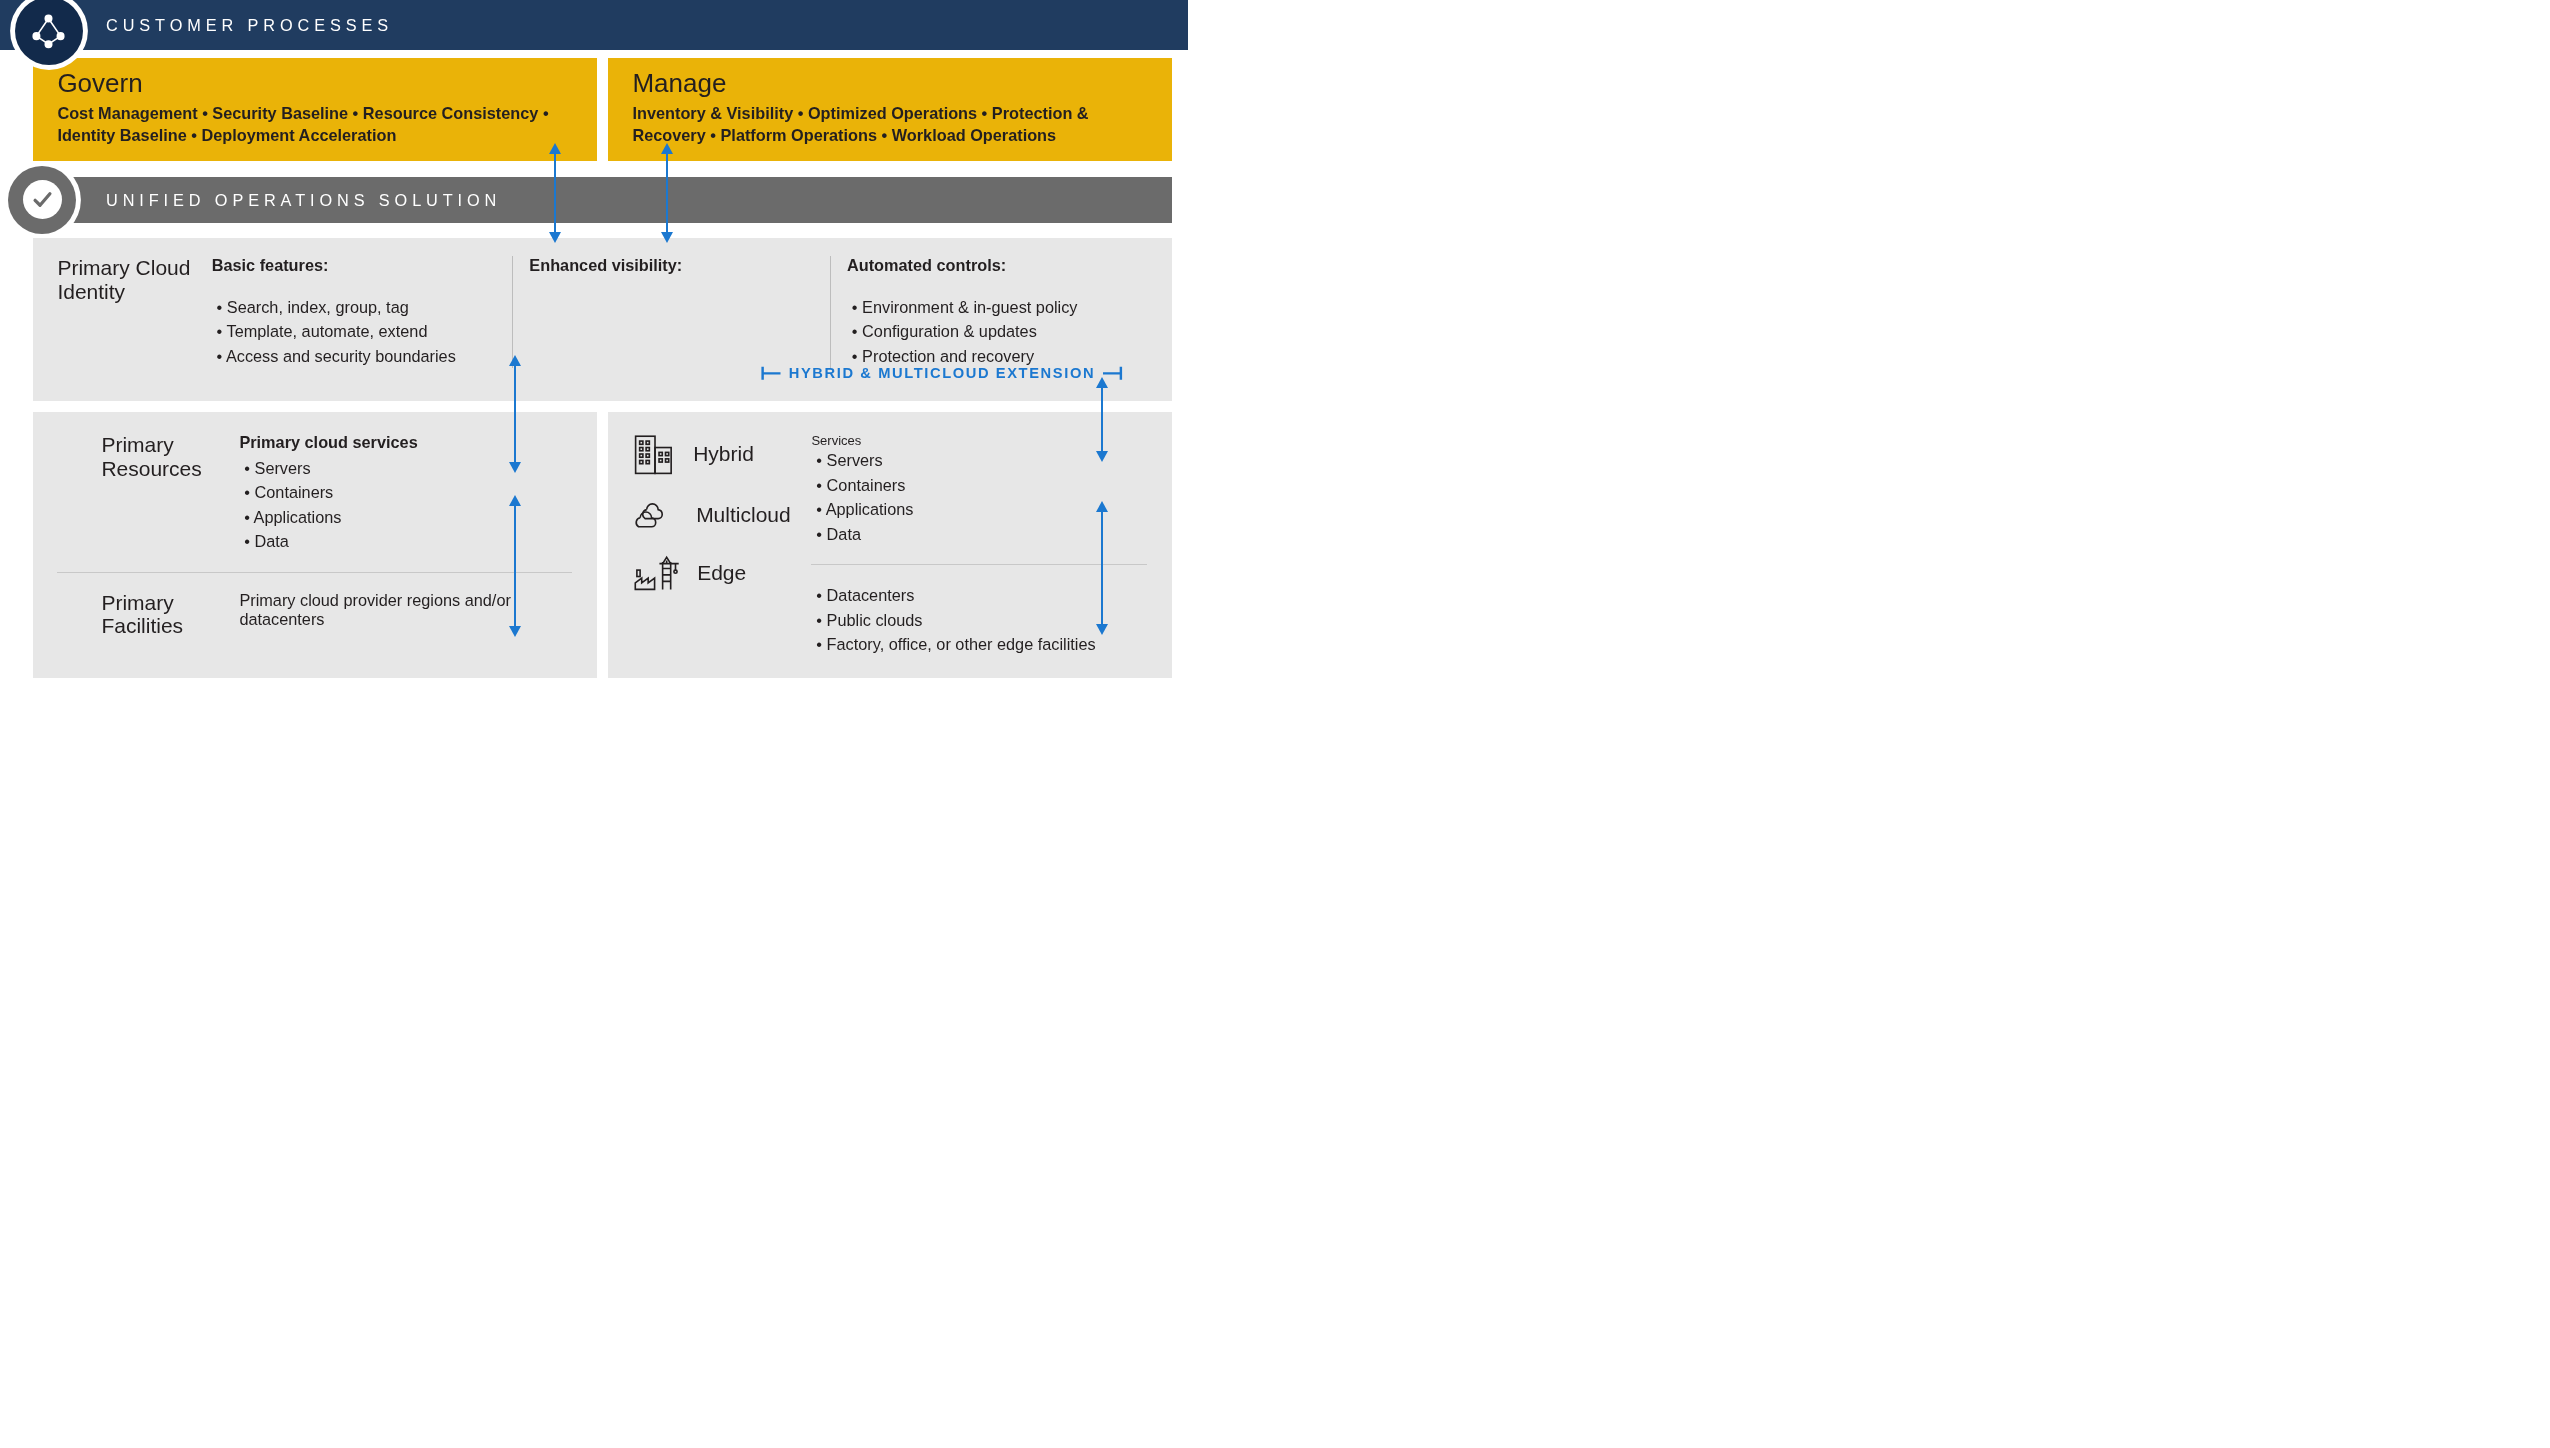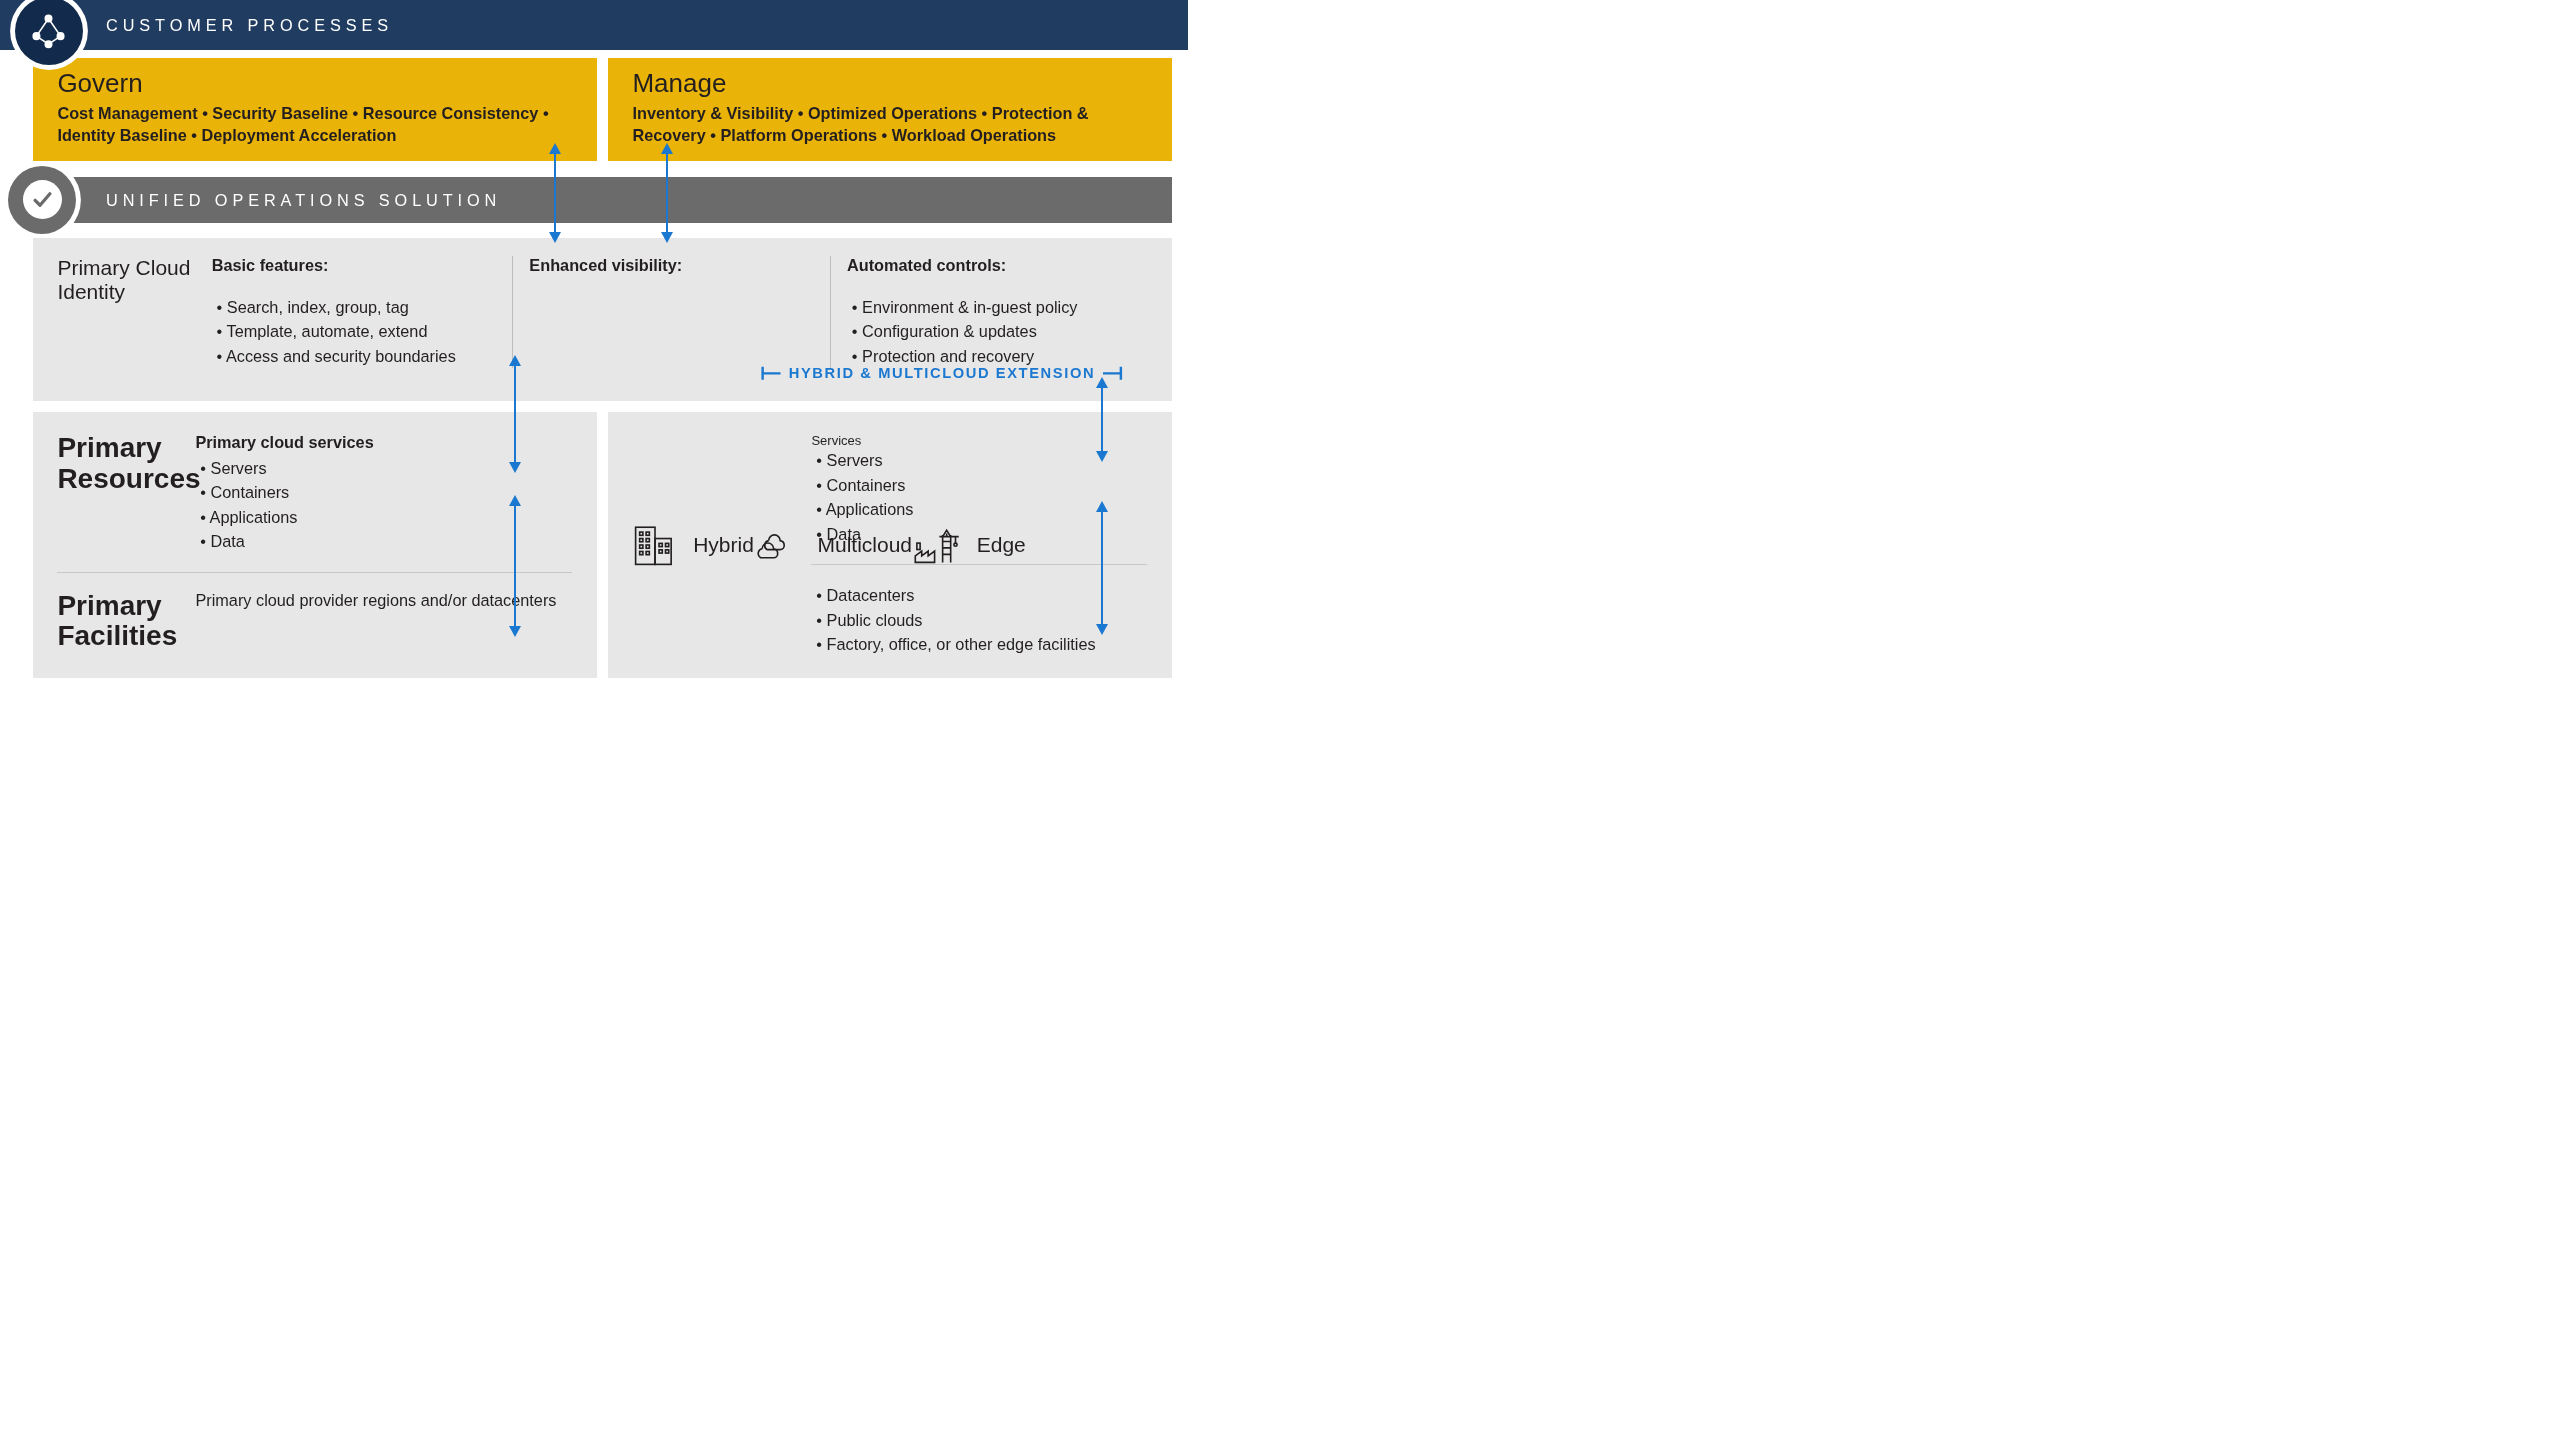--- a/index.html
+++ b/index.html
@@ -101,30 +101,30 @@
   
   .bottom {
     display: flex; gap: 11.4px;
     margin: 11.4px 16.3px 0 33px;
   }
   .bcard {
     flex: 1; background: #e7e7e7;
     padding: 21px 24.4px 21px 24.4px;
   }
   .bcard .row { display: flex; }
-  .bcard .rowtitle { width: 138px; font-size: 28px; line-height: 1.1; font-weight: 700; }
+  .bcard .rowtitle { width: 138px; font-size: 21px; line-height: 1.1; font-weight: 400; margin-left: 44px; }
   .bcard .content { flex: 1; font-size: 16.3px; }
   .bcard .content .h { font-weight: 600; margin-bottom: 3.3px; }
   .bcard ul { list-style: none; padding-left: 4.9px; }
   .bcard li { font-size: 16.3px; line-height: 1.5; }
   .bcard li::before { content: "• "; }
   .divider { border: none; border-top: 0.8px solid #c8c8c8; margin: 18px 0; }
 
   
-  .iconcol { width: 179px; display: flex; flex-direction: row; }
+  .iconcol { width: 179px; display: flex; flex-direction: column; gap: 23px; }
   .icrow { display: flex; align-items: center; gap: 14.7px; }
   .icrow .lbl { font-size: 21px; font-weight: 400; }
   .svcflex { display: flex; }
   .svcflex .left { flex: 0 0 179px; }
   .svcflex .right { flex: 1; }
 
   
   .arrow {
     position: absolute;
     width: 2.4px;

